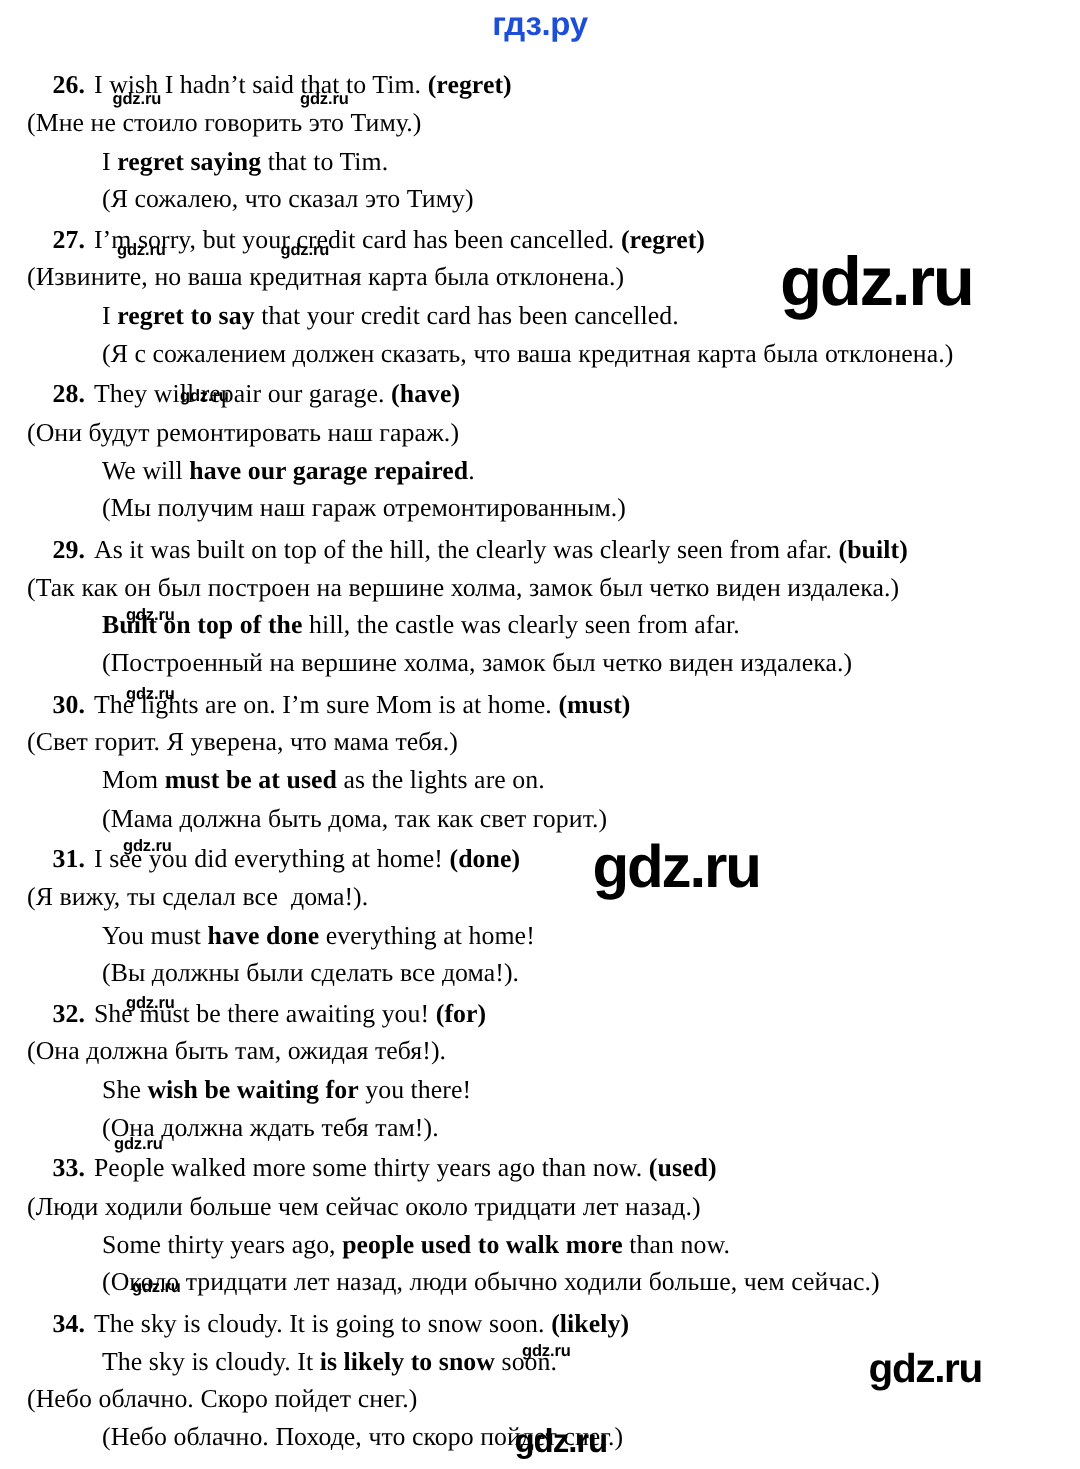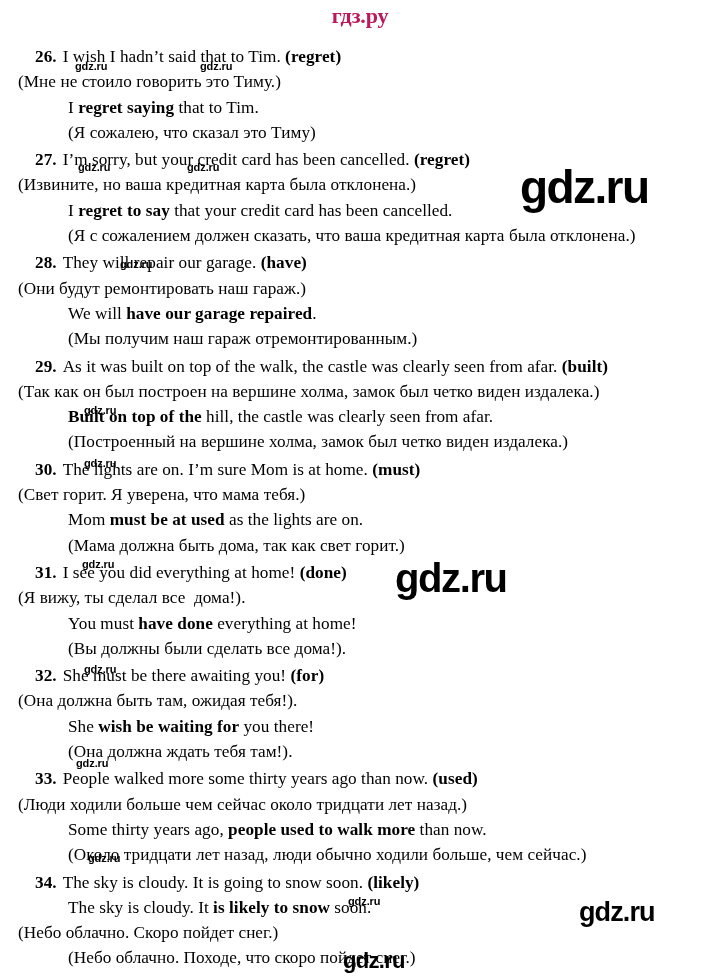--- a/index.html
+++ b/index.html
@@ -21,25 +21,25 @@
     position: absolute;
     top: 0;
     left: 0;
     width: 720px;
     height: 32px;
     display: flex;
     align-items: center;
     justify-content: center;
   }
   #site-header .logo-text {
-    font-family: Liberation Serif, serif;
+    font-family: Liberation Sans, sans-serif;
     font-weight: bold;
     font-size: 22px;
     letter-spacing: -0.2px;
-    color: #be185d;
+    color: #1d4ed8;
   }
 
   
   #content {
     position: absolute;
     top: 44px;
     left: 11px;
     width: 720px;
   }
 
@@ -135,21 +135,21 @@
       <div class="line line-answer"><span>I </span><b>regret to say</b><span> that your credit card has been cancelled.</span></div>
       <div class="line line-ru-answer">(Я с сожалением должен сказать, что ваша кредитная карта была отклонена.)</div>
     </div>
     <div class="exercise">
       <div class="line line-prompt"><span class="num">28.</span><span>They will repair our garage.</span> <span class="cue">(have)</span></div>
       <div class="line line-ru-source">(Они будут ремонтировать наш гараж.)</div>
       <div class="line line-answer"><span>We will </span><b>have our garage repaired</b><span>.</span></div>
       <div class="line line-ru-answer">(Мы получим наш гараж отремонтированным.)</div>
     </div>
     <div class="exercise">
-      <div class="line line-prompt"><span class="num">29.</span><span>As it was built on top of the walk, the castle was clearly seen from afar.</span> <span class="cue">(built)</span></div>
+      <div class="line line-prompt"><span class="num">29.</span><span>As it was built on top of the hill, the clearly was clearly seen from afar.</span> <span class="cue">(built)</span></div>
       <div class="line line-ru-source">(Так как он был построен на вершине холма, замок был четко виден издалека.)</div>
       <div class="line line-answer"><b>Built on top of the</b><span> hill, the castle was clearly seen from afar.</span></div>
       <div class="line line-ru-answer">(Построенный на вершине холма, замок был четко виден издалека.)</div>
     </div>
     <div class="exercise">
       <div class="line line-prompt"><span class="num">30.</span><span>The lights are on. I’m sure Mom is at home.</span> <span class="cue">(must)</span></div>
       <div class="line line-ru-source">(Свет горит. Я уверена, что мама тебя.)</div>
       <div class="line line-answer"><span>Mom </span><b>must be at used</b><span> as the lights are on.</span></div>
       <div class="line line-ru-answer">(Мама должна быть дома, так как свет горит.)</div>
     </div>

